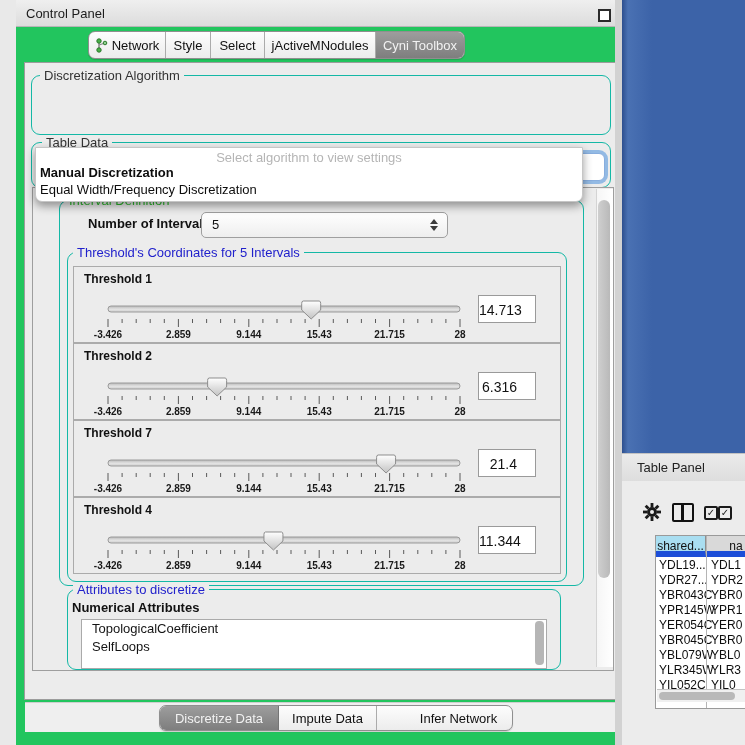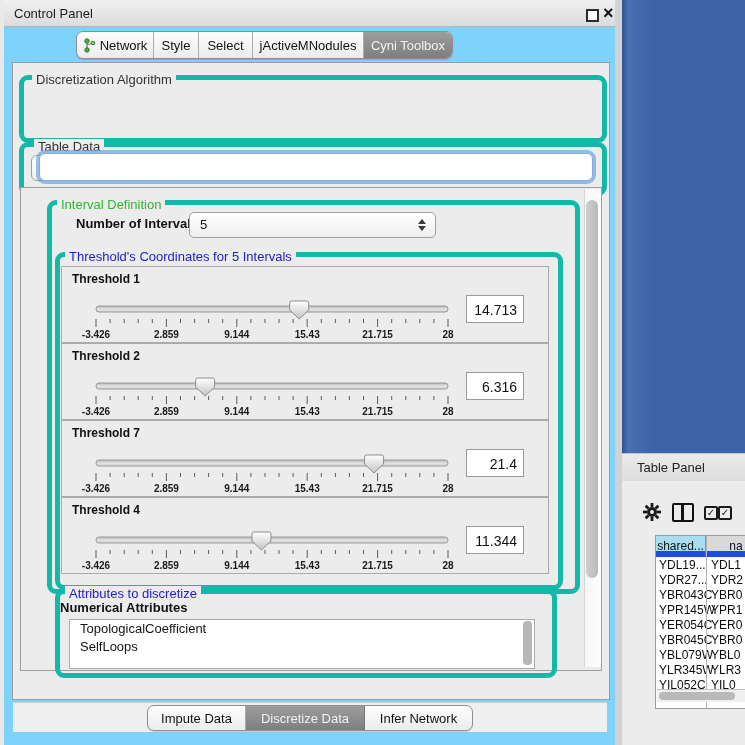--- a/index.html
+++ b/index.html
@@ -1,50 +1,50 @@
 <!DOCTYPE html>
 <html><head>
 <meta charset="utf-8">
 <style>
   html,body{margin:0;padding:0;}
   body{width:745px;height:745px;overflow:hidden;font-family:"Liberation Sans","DejaVu Sans",sans-serif;background:#e9e9e9;position:relative;}
   .abs{position:absolute;}
   
-  #left-panel{left:4px;top:0;width:615px;height:745px;background:#7dd3fc;border-right:1px solid #b0b0b0;}
+  #left-panel{left:16px;top:0;width:615px;height:745px;background:#22c55e;border-right:1px solid #b0b0b0;}
   #titlebar{left:0;top:0;width:615px;height:26px;background:linear-gradient(#efefef,#dcdcdc);border-bottom:1px solid #b6b6b6;}
   #titlebar .title{position:absolute;left:10px;top:6px;font-size:13px;color:#1c1c1c;}
   #float-icon{position:absolute;left:582px;top:9px;width:9px;height:9px;border:2px solid #2b2b2b;background:#fff;}
   #close-icon{position:absolute;left:599px;top:2px;font-size:18px;font-weight:900;color:#111;line-height:22px;}
   .segbar{position:absolute;display:flex;border:1px solid #8f8f8f;border-radius:7px;overflow:hidden;background:linear-gradient(#fdfdfd,#ececec);box-shadow:0 1px 1px rgba(0,0,0,.15);}
   .seg{display:flex;align-items:center;justify-content:center;font-size:13px;color:#111;border-right:1px solid #ababab;gap:4px;}
   .seg:last-child{border-right:none;}
   .seg.active{background:linear-gradient(#9d9d9d,#7e7e7e);color:#f2f2f2;border-right-color:#757575;}
   #content-outer{left:8px;top:62px;width:596px;height:636px;background:#ececec;border:1px solid #9c9c9c;}
-  .groupbox{position:absolute;border:5px solid #14b8a6;border-radius:9px;}
+  .groupbox{position:absolute;border:1px solid #14b8a6;border-radius:9px;}
   .legend{position:absolute;top:-8px;background:#ececec;padding:0 4px;font-size:13px;color:#333;white-space:nowrap;}
   .legend.green{color:#2eb82e;}
   .legend.blue{color:#2121cc;}
   .combo{position:absolute;background:linear-gradient(#ffffff,#eeeeee);border:1px solid #9f9f9f;border-radius:6px;font-size:13px;color:#111;}
   .combo .val{position:absolute;left:10px;top:4px;white-space:nowrap;}
   .arrows{position:absolute;right:9px;top:50%;transform:translateY(-50%);display:flex;flex-direction:column;gap:2px;}
   .arrows i{display:block;width:0;height:0;border-left:4px solid transparent;border-right:4px solid transparent;}
   .arrows i.up{border-bottom:5px solid #3c3c3c;}
   .arrows i.down{border-top:5px solid #3c3c3c;}
   #focus-combo{left:26px;top:90px;width:552px;height:26px;border-radius:6px;background:#fff;border:1px solid #88aede;box-shadow:0 0 0 3px rgba(100,160,225,.65);z-index:5;}
   #algo-popup{left:10px;top:84px;width:546px;height:53px;background:#fff;border:1px solid #c6c6c6;border-radius:0 0 7px 7px;box-shadow:0 4px 10px rgba(0,0,0,.4);z-index:50;}
   #popup-hint{position:absolute;left:0;top:2px;width:100%;text-align:center;font-size:13px;color:#b5b5b5;}
   .popup-opt{position:absolute;left:4px;font-size:13px;color:#0d0d0d;white-space:nowrap;}
   .popup-opt.bold{font-weight:bold;}
   #scroll-panel{left:16px;top:187px;width:580px;height:482px;background:#ececec;border:1px solid #9e9e9e;}
   #vscroll{left:580px;top:189px;width:16px;height:478px;background:linear-gradient(90deg,#f6f6f6,#ffffff);border-left:1px solid #d4d4d4;}
   #vscroll-thumb{left:582px;top:200px;width:12px;height:378px;border-radius:6px;background:linear-gradient(90deg,#cfcfcf,#b9b9b9);}
   .boldlabel{position:absolute;font-size:13px;font-weight:bold;color:#111;white-space:nowrap;}
   .thresh-row{position:absolute;left:57px;width:486px;height:75px;background:#ececec;border:1px solid #ababab;}
   .thresh-row .rowtitle{position:absolute;left:10px;top:5px;font-size:12px;font-weight:bold;color:#111;}
-  .valbox{position:absolute;left:404px;top:28px;width:58px;height:28px;background:#fff;border:1px solid #9a9a9a;font-size:14px;color:#111;text-align:right;line-height:28px;padding-right:6px;box-sizing:border-box;}
+  .valbox{position:absolute;left:404px;top:28px;width:58px;height:28px;background:#fff;border:1px solid #9a9a9a;font-size:14px;color:#111;text-align:right;line-height:28px;padding-right:18px;box-sizing:border-box;}
   #attr-list{left:65px;top:619px;width:464px;height:48px;background:#fff;border:1px solid #aaaaaa;overflow:hidden;}
   .attr-item{font-size:13px;color:#141414;padding-left:10px;height:18px;line-height:18px;white-space:nowrap;}
   #attr-scroll-thumb{left:519px;top:621px;width:9px;height:44px;border-radius:4px;background:#b6b6b6;}
   #apply-strip{left:9px;top:669px;width:594px;height:29px;background:#efefef;border-top:1px solid #cfcfcf;margin-top:33px;}
   #apply-btn{position:absolute;left:246px;top:3px;width:62px;height:21px;background:linear-gradient(#fefefe,#e6e6e6);border:1px solid #979797;border-radius:6px;font-size:13px;color:#111;text-align:center;line-height:20px;}
   
   #gutter{left:615px;top:0;width:7px;height:745px;background:#d2d2d2;}
   #blue-frame{left:622px;top:0;width:123px;height:455px;background:linear-gradient(90deg,#2d4f8e 0,#4a71b3 6px,#3c63a8 30px,#3c63a8 100%);}
   #table-panel-bar{left:622px;top:453px;width:123px;height:27px;background:linear-gradient(#ebebeb,#dddddd);border-top:1px solid #c2c2c2;border-bottom:1px solid #bdbdbd;}
   #table-panel-bar .title{position:absolute;left:15px;top:6px;font-size:13px;color:#222;}
@@ -98,20 +98,27 @@
       </div>
     </div>
 
   <div id="content-outer" class="abs">
 
     <div class="groupbox" style="left:6px;top:12px;width:578px;height:58px;">
       <span class="legend" style="left:8px;">Discretization Algorithm</span>
     </div>
     <div id="focus-combo" class="abs"></div>
 
+    <div id="algo-popup" class="abs">
+      <div id="popup-hint">Select algorithm to view settings</div>
+      <div id="popup-opts">
+          <div class="popup-opt bold" style="top: 17px;">Manual Discretization</div>
+          <div class="popup-opt" style="top: 34px;">Equal Width/Frequency Discretization</div>
+        </div>
+    </div>
 
     <div class="groupbox" style="left:6px;top:79px;width:578px;height:44px;">
       <span class="legend" style="left:10px;">Table Data</span>
     </div>
     <div class="combo" style="left:18px;top:92px;width:556px;height:24px;">
       <span class="val">galFiltered.sif default node</span>
       <span class="arrows">
           <i class="up"></i>
           <i class="down"></i>
         </span>
@@ -352,27 +359,27 @@
       <div class="attr-item">TopologicalCoefficient</div>
       <div class="attr-item">SelfLoops</div>
     </div>
   <div id="attr-scroll-thumb" class="abs"></div>
 
   <div id="apply-strip" class="abs">
     <div id="apply-btn">Apply</div>
   </div>
 
   <div id="bottom-tabs" class="segbar" style="left:143px;top:705px;height:24px;">
+      <div class="seg active" style="width: 118px;">
+        <span>Discretize Data</span>
+      </div>
       <div class="seg" style="width: 97px;">
         <span>Impute Data</span>
       </div>
-      <div class="seg active" style="width: 118px;">
-        <span>Discretize Data</span>
-      </div>
-      <div class="seg" style="width: 107px;">
+      <div class="seg" style="width: 107px; margin-left: 28px;">
         <span>Infer Network</span>
       </div>
     </div>
 </div>
 
 <div id="gutter" class="abs"></div>
 
 <div id="blue-frame" class="abs">
   
 </div>

